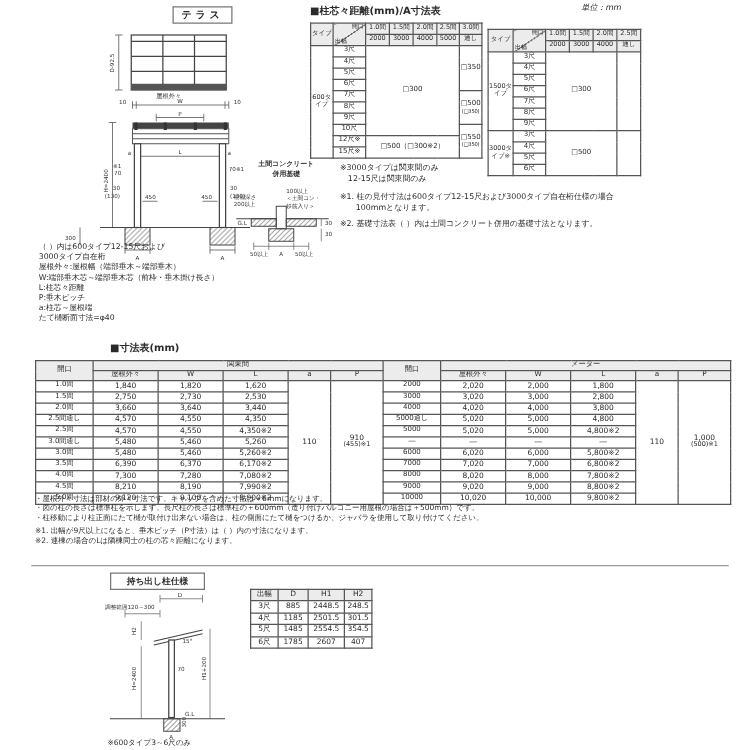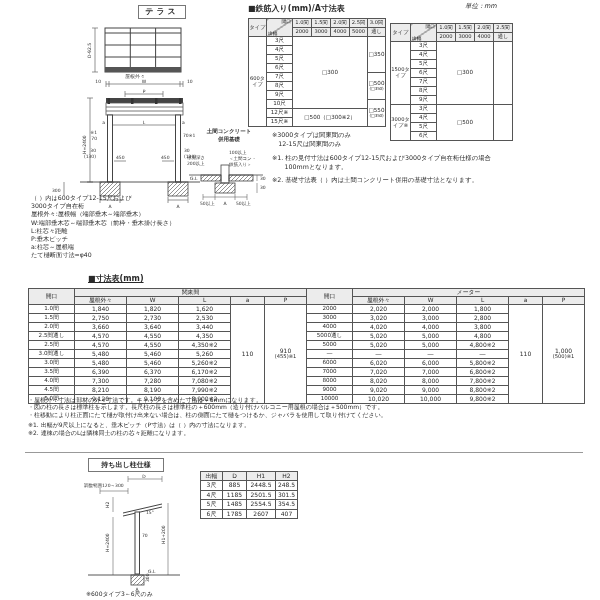--- a/index.html
+++ b/index.html
@@ -186,21 +186,21 @@
     <line x1="52" y1="69" x2="52" y2="75"></line>
       <line x1="64" y1="69" x2="64" y2="75"></line>
   </g>
   <text class="t45" x="77" y="55">30</text>
   <text class="t45" x="77" y="64">30</text>
   <text class="t45" x="17" y="80">50以上</text>
   <text class="t45" x="42" y="80" text-anchor="middle">A</text>
   <text class="t45" x="53" y="80">50以上</text>
 </svg>
 
-<div class="abs sec-title" style="left:248px;top:3px;">■鉄筋入り(mm)/A寸法表</div>
+<div class="abs sec-title" style="left:248px;top:3px;">■柱芯々距離(mm)/A寸法表</div>
 <div class="abs unit" style="left:465px;top:2px;font-style:italic;">単位：mm</div>
 
 <table class="abs ftable" style="left:248px;top:18px;width:137px;">
   <colgroup>
       <col style="width:18px">
       <col style="width:26px">
       <col style="width:19px">
       <col style="width:19px">
       <col style="width:19px">
       <col style="width:18px">
@@ -356,21 +356,21 @@
   <div class="legend">（ ）内は600タイプ12-15尺および</div>
   <div class="legend">3000タイプ自在桁</div>
   <div class="legend">屋根外々:屋根幅（端部垂木～端部垂木）</div>
   <div class="legend">W:端部垂木芯～端部垂木芯（前枠・垂木掛け長さ）</div>
   <div class="legend">L:柱芯々距離</div>
   <div class="legend">P:垂木ピッチ</div>
   <div class="legend">a:柱芯～屋根端</div>
   <div class="legend">たて樋断面寸法=φ40</div>
 </div>
 
-<div class="abs sec-title" style="left:88px;top:273px;text-decoration:underline;">■寸法表(mm)</div>
+<div class="abs sec-title" style="left:88px;top:273px;">■寸法表(mm)</div>
 
 <table class="abs dtable" style="left:28px;top:288px;width:556px;">
   <colgroup>
     <col style="width:46px">
       <col style="width:52px">
       <col style="width:52px">
       <col style="width:52px">
       <col style="width:34px">
       <col style="width:42px">
     <col style="width:46px">

